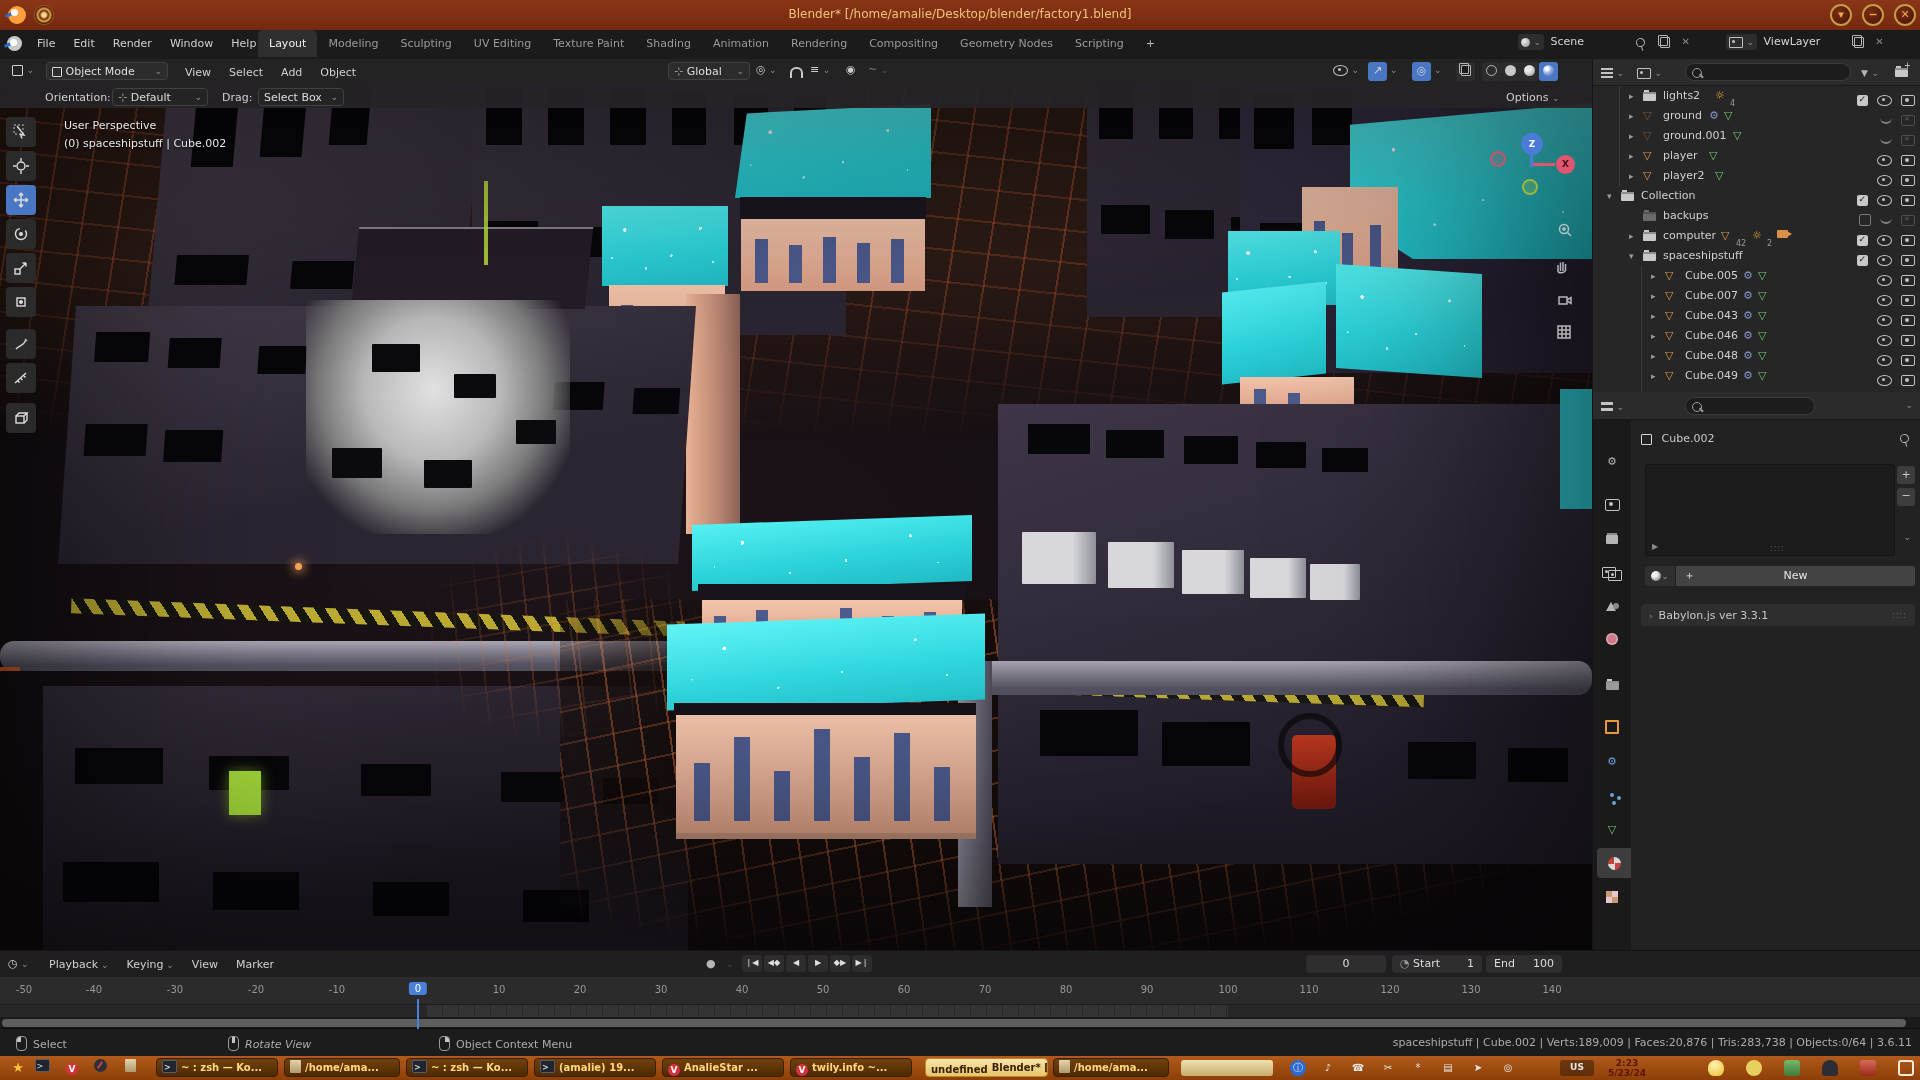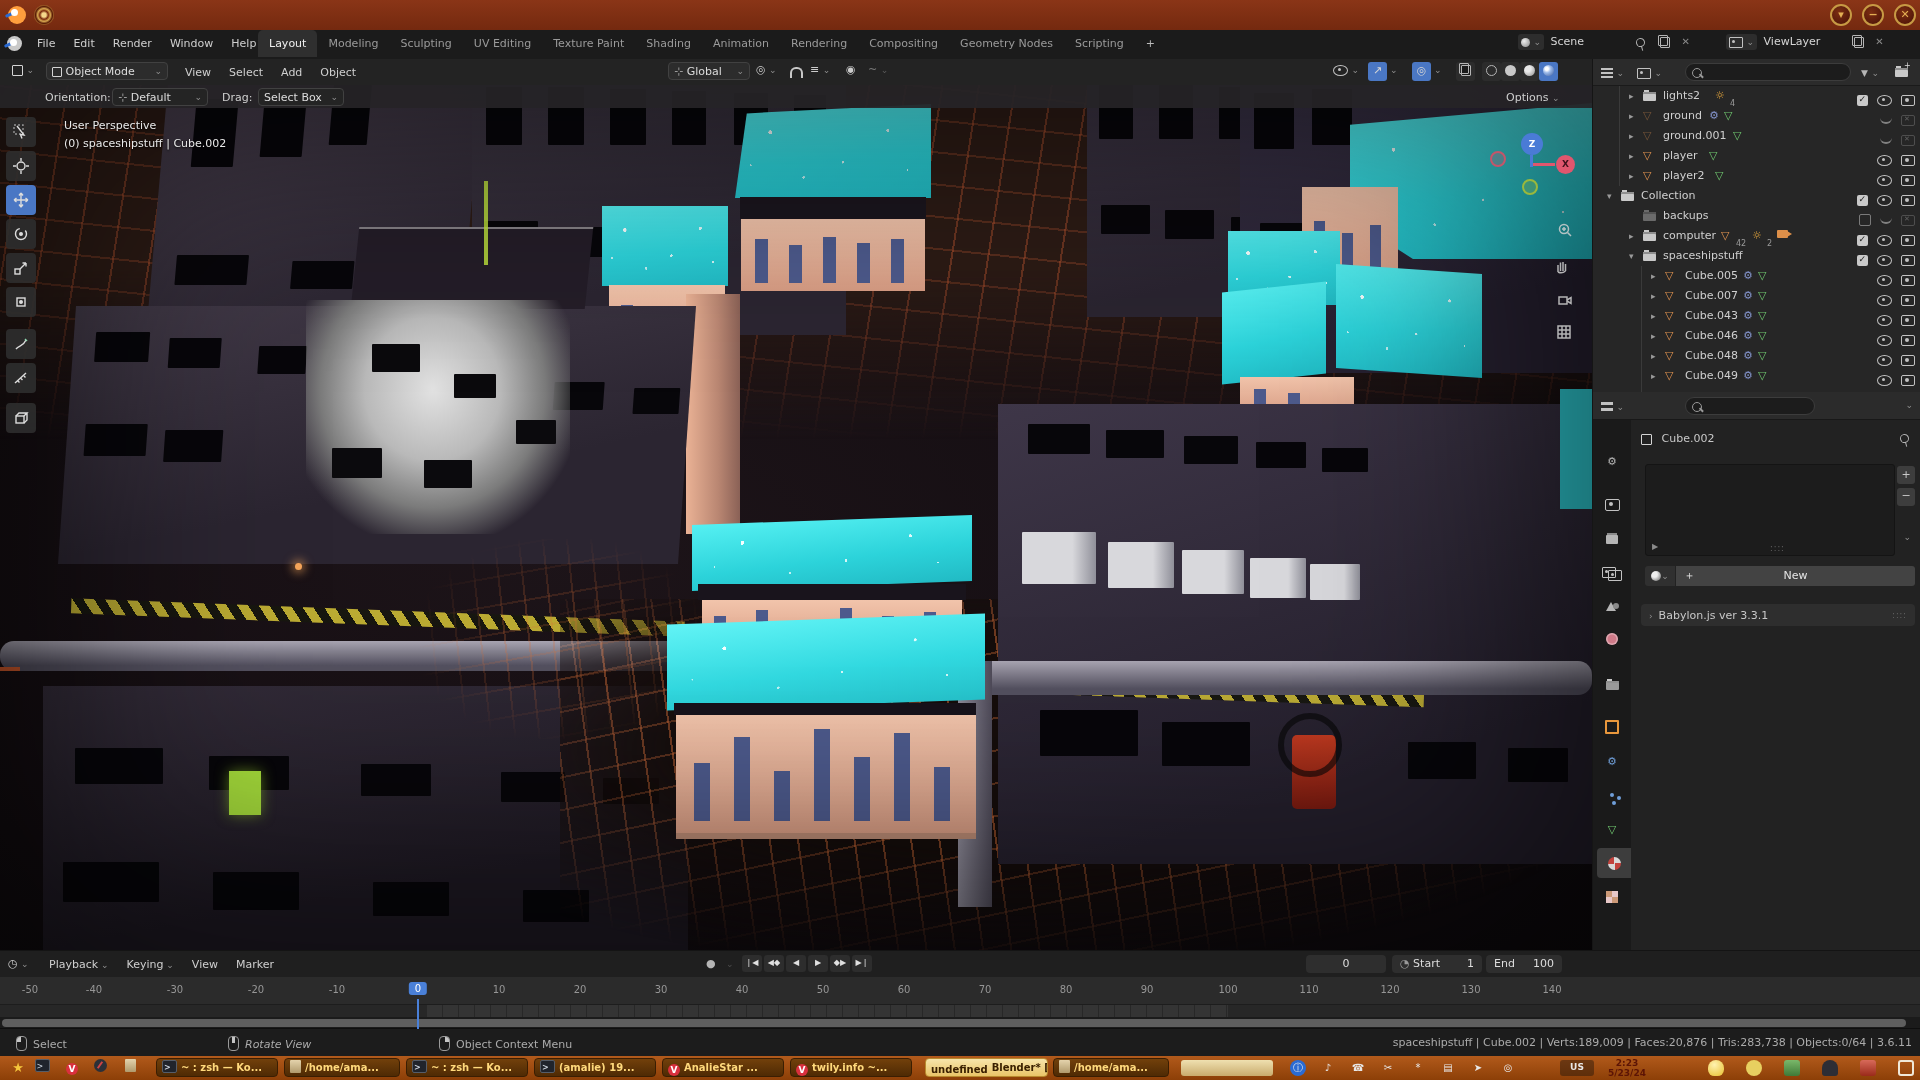--- a/index.html
+++ b/index.html
@@ -144,20 +144,21 @@
   .wi-compass:after{content:"";position:absolute;left:5px;top:2px;width:2px;height:8px;background:#c44;transform:rotate(35deg);}
 </style>
 </head>
 <body>
 
 <div id="app">
 
   <div id="titlebar">
     <span class="blogo" style="left:8px;top:6px;"></span>
     <span class="target-ic" style="left:34px;top:5px;"></span>
+    <div class="title">Blender* [/home/amalie/Desktop/blender/factory1.blend]</div>
     <div class="winbtn" style="left:1830px;">▾</div>
     <div class="winbtn" style="left:1862px;">−</div>
     <div class="winbtn" style="left:1894px;">✕</div>
   </div>
 
   <div id="topbar">
     <span class="blogo" style="left:7px;top:6px;width:15px;height:15px;background:#c9c9c9;"></span>
     <nav id="topbar-menus"><span class="menu-item">File</span><span class="menu-item">Edit</span><span class="menu-item">Render</span><span class="menu-item">Window</span><span class="menu-item">Help</span></nav>
     <div id="ws-tabs"><span class="tab active">Layout</span><span class="tab">Modeling</span><span class="tab">Sculpting</span><span class="tab">UV Editing</span><span class="tab">Texture Paint</span><span class="tab">Shading</span><span class="tab">Animation</span><span class="tab">Rendering</span><span class="tab">Compositing</span><span class="tab">Geometry Nodes</span><span class="tab">Scripting</span><span class="tab plus">+</span></div>
     <div class="sel-widget" style="left:1518px;">
@@ -678,21 +679,21 @@
           <div class="tbtn" style="left: 786px;">◀</div>
           <div class="tbtn" style="left: 808px;">▶</div>
           <div class="tbtn" style="left: 830px;">◆▶</div>
           <div class="tbtn" style="left: 852px;">▶❘</div>
         </div>
       <div class="fld" style="left:1306px;width:80px;text-align:center;"><span>0</span></div>
       <div class="fld" style="left:1392px;width:90px;padding:0 8px;"><span style="color:#9a9a9a;">◔</span> <span>Start</span><span style="float:right;">1</span></div>
       <div class="fld" style="left:1486px;width:76px;padding:0 8px;"><span>End</span><span style="float:right;">100</span></div>
     </div>
     <div id="tl-ruler">
-        <span class="tick-label" style="left: 30px;">-50</span>
+        <span class="tick-label" style="left: 24px;">-50</span>
         <span class="tick-label" style="left: 94px;">-40</span>
         <span class="tick-label" style="left: 175px;">-30</span>
         <span class="tick-label" style="left: 256px;">-20</span>
         <span class="tick-label" style="left: 337px;">-10</span>
         <span class="tick-label" style="background: rgb(74, 128, 216); color: rgb(255, 255, 255); border-radius: 3px; padding: 1px 6px; top: 5px; left: 418px;">0</span>
         <span class="tick-label" style="left: 499px;">10</span>
         <span class="tick-label" style="left: 580px;">20</span>
         <span class="tick-label" style="left: 661px;">30</span>
         <span class="tick-label" style="left: 742px;">40</span>
         <span class="tick-label" style="left: 823px;">50</span>

